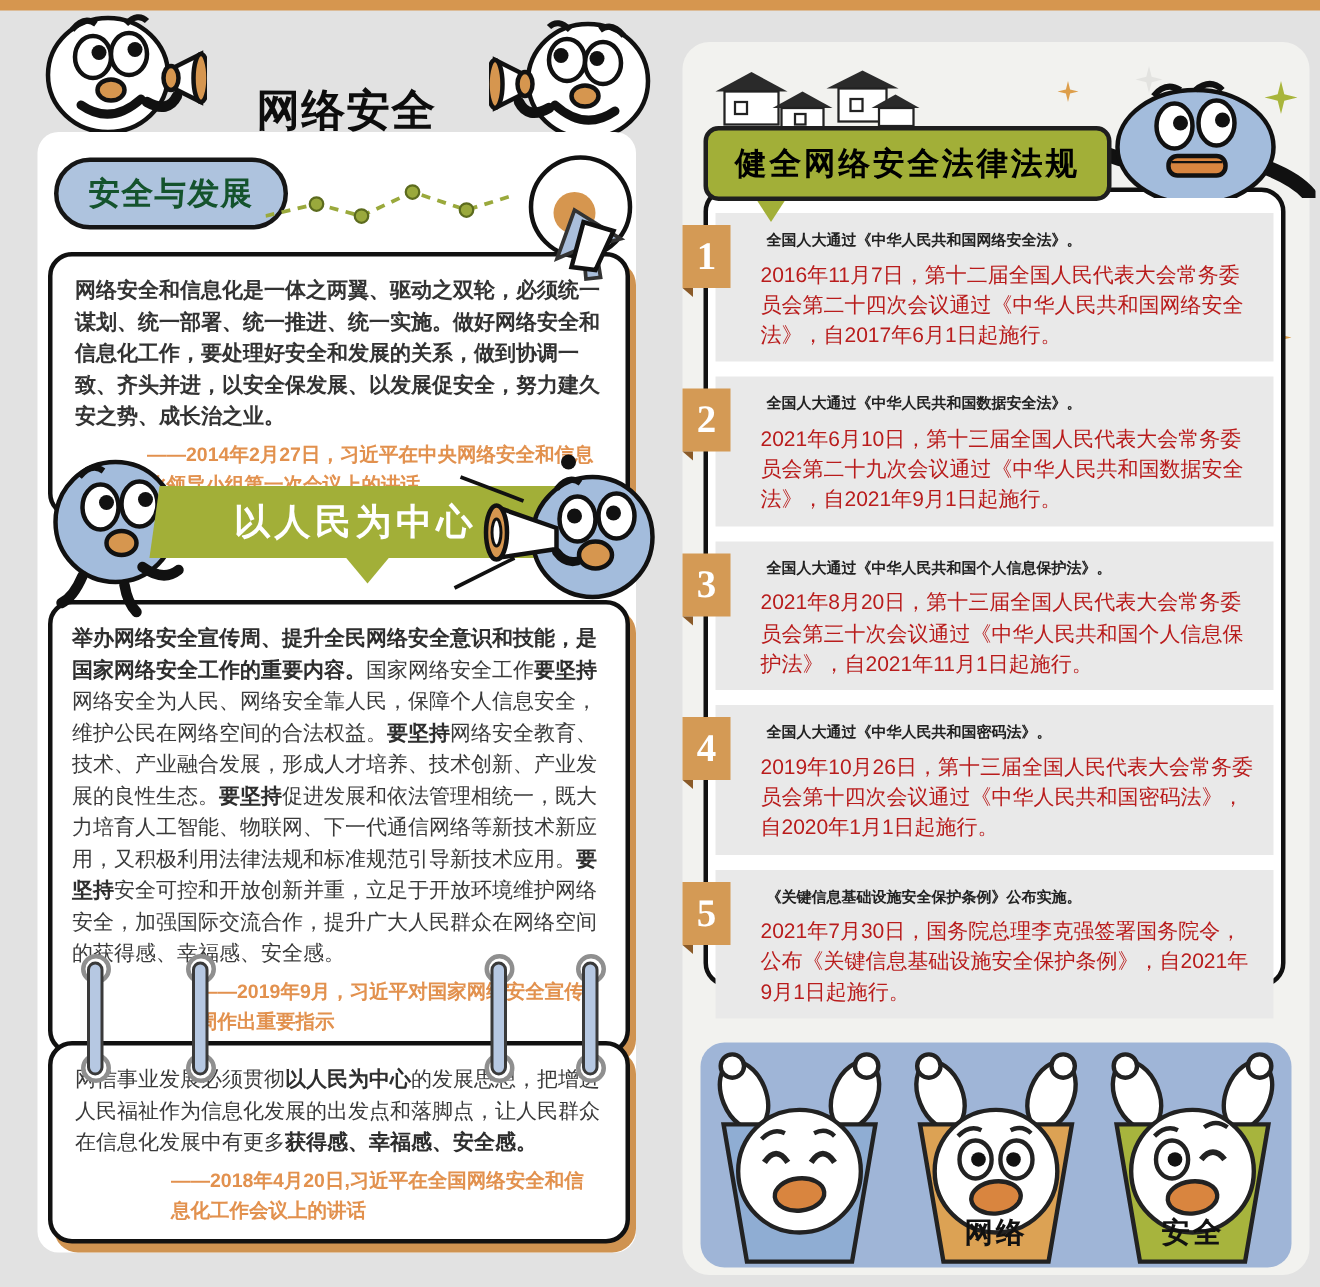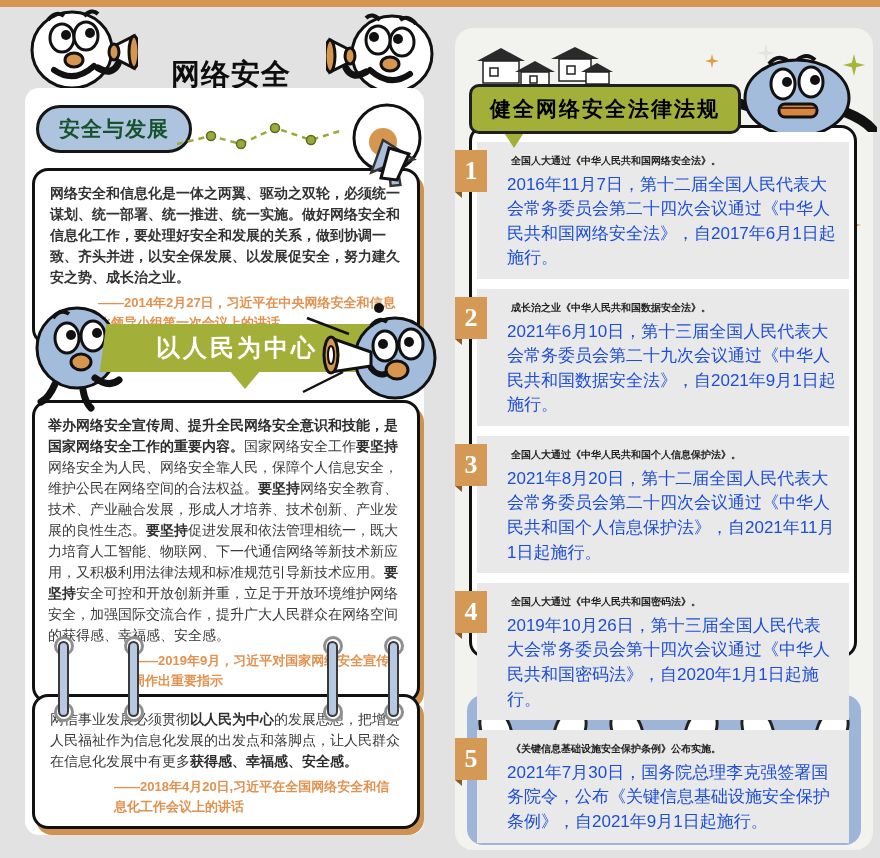--- a/index.html
+++ b/index.html
@@ -58,21 +58,21 @@
   .law-box{position:absolute;left:14px;top:97px;width:388px;height:533px;box-sizing:border-box;background:#fff;
            border:3px solid #111;border-radius:16px;padding:14px 3px;display:flex;flex-direction:column;gap:10px;
            overflow:visible;z-index:1;}
   .law-item{position:relative;background:#e9e9e9;padding:8px 12px 8px 30px;margin:0 2px;}
   .law-item .num{position:absolute;left:-22px;top:8px;width:32px;height:42px;background:#d49a55;color:#fff;
                  font-weight:800;font-size:26px;display:flex;align-items:center;justify-content:center;
                  font-family:"Liberation Serif","DejaVu Serif",serif;}
   .law-item .num::after{content:'';position:absolute;left:0;bottom:-6px;
                  border-top:6px solid #8a5a28;border-left:7px solid transparent;}
   .law-item h4{margin:4px;font-size:10px;line-height:1.45;color:#222;}
-  .law-item p{margin:0;font-size:17px;line-height:1.45;color:#1d4ed8;}
+  .law-item p{margin:0;font-size:14px;line-height:1.45;color:#b91c1c;}
 
   .mascot-box{position:absolute;left:12px;top:667px;width:394px;height:150px;background:#9fb5d7;border-radius:16px;
               display:flex;justify-content:space-around;align-items:flex-end;}
   .mascot{position:relative;width:120px;height:146px;}
   .mascot .label{position:absolute;bottom:10px;left:0;width:100%;text-align:center;
                  font-weight:900;font-size:19px;color:#111;letter-spacing:2px;}
 </style>
 </head>
 <body>
 
@@ -262,27 +262,27 @@
     </svg>
 
     <div class="law-box">
       <div class="law-item">
         <div class="num">1</div>
         <h4>全国人大通过《中华人民共和国网络安全法》。</h4>
         <p>2016年11月7日，第十二届全国人民代表大会常务委员会第二十四次会议通过《中华人民共和国网络安全法》，自2017年6月1日起施行。</p>
       </div>
       <div class="law-item">
         <div class="num">2</div>
-        <h4>成长治之业《中华人民共和国数据安全法》。</h4>
+        <h4>全国人大通过《中华人民共和国数据安全法》。</h4>
         <p>2021年6月10日，第十三届全国人民代表大会常务委员会第二十九次会议通过《中华人民共和国数据安全法》，自2021年9月1日起施行。</p>
       </div>
       <div class="law-item">
         <div class="num">3</div>
         <h4>全国人大通过《中华人民共和国个人信息保护法》。</h4>
-        <p>2021年8月20日，第十二届全国人民代表大会常务委员会第二十四次会议通过《中华人民共和国个人信息保护法》，自2021年11月1日起施行。</p>
+        <p>2021年8月20日，第十三届全国人民代表大会常务委员会第三十次会议通过《中华人民共和国个人信息保护法》，自2021年11月1日起施行。</p>
       </div>
       <div class="law-item">
         <div class="num">4</div>
         <h4>全国人大通过《中华人民共和国密码法》。</h4>
         <p>2019年10月26日，第十三届全国人民代表大会常务委员会第十四次会议通过《中华人民共和国密码法》，自2020年1月1日起施行。</p>
       </div>
       <div class="law-item">
         <div class="num">5</div>
         <h4>《关键信息基础设施安全保护条例》公布实施。</h4>
         <p>2021年7月30日，国务院总理李克强签署国务院令，公布《关键信息基础设施安全保护条例》，自2021年9月1日起施行。</p>
@@ -298,21 +298,20 @@
             <ellipse cx="98" cy="32" rx="15" ry="24" transform="rotate(22 98 32)"></ellipse>
             <circle cx="106" cy="12" r="8"></circle>
           </g>
           <path d="M8,52 L112,52 L96,146 L24,146 Z" fill="#8fadd3" stroke="#222" stroke-width="3"></path>
           <circle cx="60" cy="84" r="42" fill="#fff" stroke="#222" stroke-width="3"></circle>
           <path d="M36,78 Q44,66 52,78" stroke="#222" stroke-width="4" fill="none"></path>
           <path d="M68,78 Q76,66 84,78" stroke="#222" stroke-width="4" fill="none"></path>
           <path d="M34,62 q8,-8 16,-4 M70,58 q8,-4 14,2" stroke="#222" stroke-width="3" fill="none"></path>
           <ellipse cx="60" cy="100" rx="17" ry="11" fill="#d9853f" stroke="#222" stroke-width="3" transform="rotate(-6 60 100)"></ellipse>
         </svg>
-        <span class="label">国家</span>
       </div>
       <div class="mascot">
         <svg width="120" height="146" viewBox="0 0 120 150">
           <g stroke="#222" stroke-width="3" fill="#fff">
             <ellipse cx="22" cy="32" rx="15" ry="24" transform="rotate(-22 22 32)"></ellipse>
             <circle cx="14" cy="12" r="8"></circle>
             <ellipse cx="98" cy="32" rx="15" ry="24" transform="rotate(22 98 32)"></ellipse>
             <circle cx="106" cy="12" r="8"></circle>
           </g>
           <path d="M8,52 L112,52 L96,146 L24,146 Z" fill="#dca254" stroke="#222" stroke-width="3"></path>

